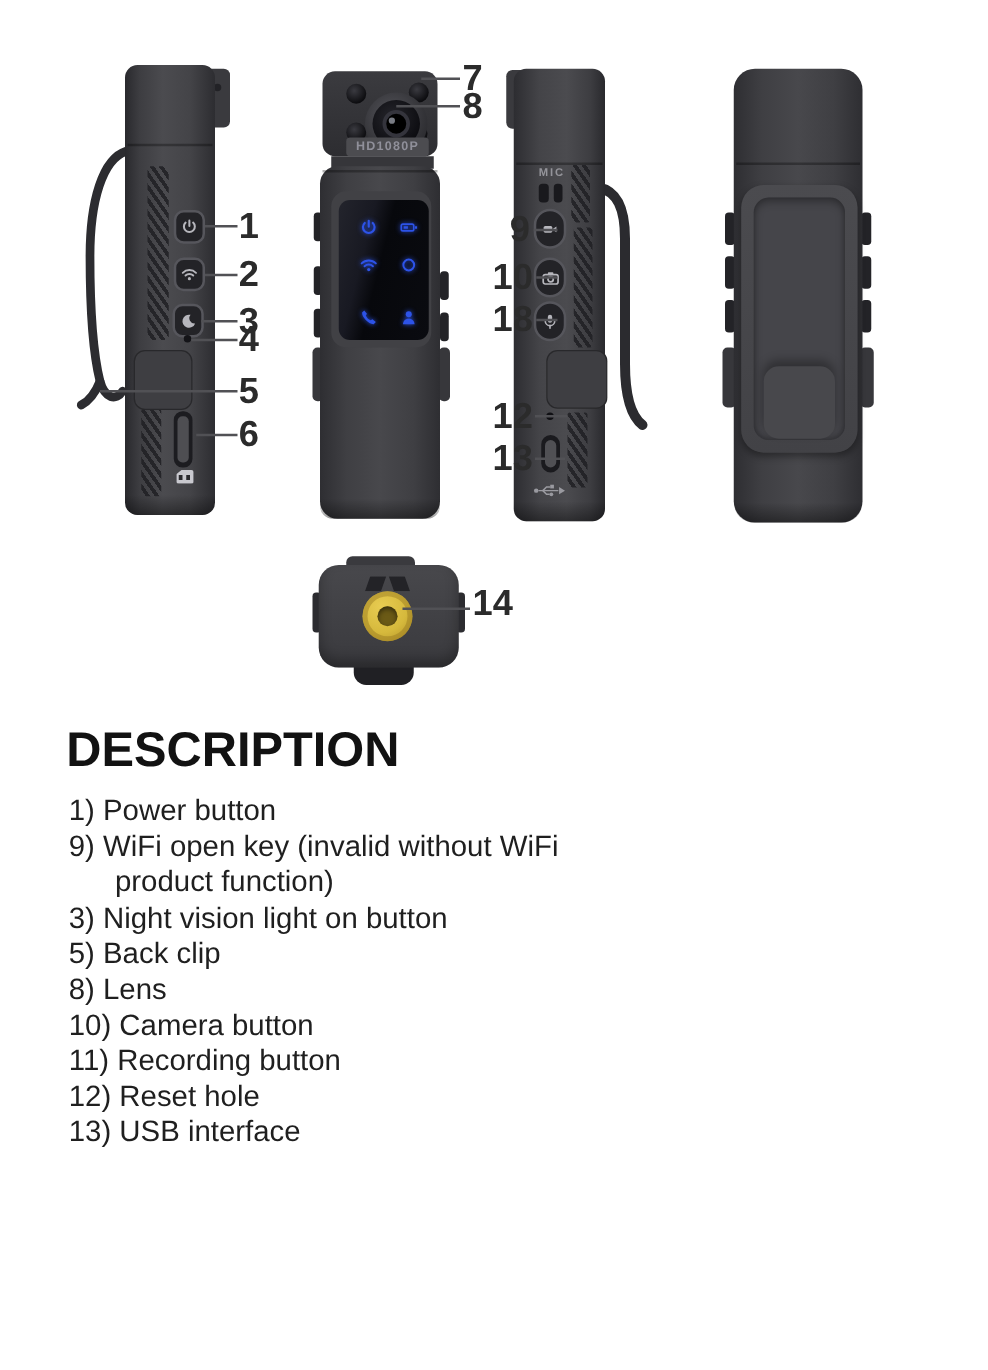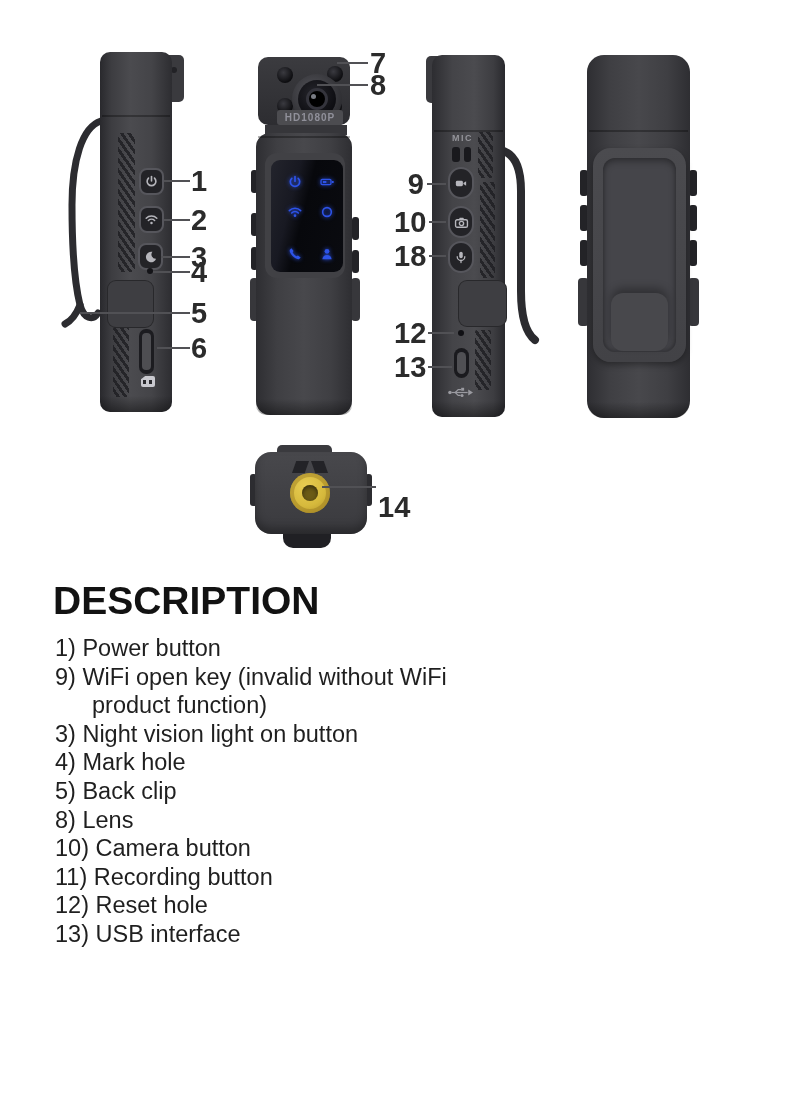--- a/index.html
+++ b/index.html
@@ -126,21 +126,21 @@
       <svg class="screenic" style="left:16px;top:86px" viewBox="0 0 24 24">
         <path d="M6.6 3.5 4 6.1c-.6 5.4 8.5 14.5 13.9 13.9l2.6-2.6-4.1-3.3-2 1.3c-2.7-1.1-4.8-3.2-5.9-5.9l1.3-2z" fill="#2d53e8"></path>
       </svg>
       <svg class="screenic" style="left:48px;top:86px" viewBox="0 0 24 24">
         <circle cx="12" cy="8" r="3.6" fill="#2d53e8"></circle>
         <path d="M5 20c.5-4.5 3.4-6.5 7-6.5s6.5 2 7 6.5z" fill="#2d53e8"></path>
       </svg>
     </div>
   </div>
 
-  <div class="dev" style="left:425px;top:48px;width:115px;height:380px">
+  <div class="dev" style="left:404px;top:48px;width:115px;height:380px">
     <svg class="abs" style="left:70px;top:95px" width="45" height="210" viewBox="0 0 45 210">
       <path d="M5 7 C 20 10, 26 24, 26 48 L 26 148 C 26 175, 31 190, 40 197" fill="none" stroke="#2b2b2f" stroke-width="8" stroke-linecap="round"></path>
     </svg>
     <div class="abs" style="left:1px;top:8px;width:24px;height:47px;background:#3a3a3e;border-radius:5px"></div>
     <div class="abs metalR" style="left:7px;top:7px;width:73px;height:362px;border-radius:10px;z-index:1">
       <div class="seam" style="top:75px"></div>
       <div class="cap"></div>
     </div>
     <div class="abs" style="left:27px;top:85px;width:26px;height:11px;font-size:9px;font-weight:700;letter-spacing:1.5px;color:#94949a;z-index:2">MIC</div>
     <div class="abs" style="left:27px;top:99px;width:8px;height:15px;background:#19191d;border-radius:3px;z-index:2"></div>
@@ -237,29 +237,28 @@
   <div class="num r" style="left:394px;top:169px">9</div>
   <div class="line" style="left:429px;top:221px;width:17px"></div>
   <div class="num r" style="left:394px;top:207px">10</div>
   <div class="line" style="left:429px;top:255px;width:17px"></div>
   <div class="num r" style="left:394px;top:241px">18</div>
   <div class="line" style="left:428px;top:332px;width:26px"></div>
   <div class="num r" style="left:394px;top:318px">12</div>
   <div class="line" style="left:428px;top:366px;width:24px"></div>
   <div class="num r" style="left:394px;top:352px">13</div>
   <div class="line" style="left:322px;top:486px;width:54px"></div>
-  <div class="num" style="left:378px;top:492px">14</div>
+  <div class="num" style="left:378px;top:468px">14</div>
 
   <div id="desc-head">DESCRIPTION</div>
   <div id="desc">
     <div class="dline">1) Power button</div>
     <div class="dline">9) WiFi open key (invalid without WiFi</div>
     <div class="dline cont">product function)</div>
     <div class="dline">3) Night vision light on button</div>
-    <div class="dline">4) Mark hole</div>
     <div class="dline">5) Back clip</div>
     <div class="dline">8) Lens</div>
     <div class="dline">10) Camera button</div>
     <div class="dline">11) Recording button</div>
     <div class="dline">12) Reset hole</div>
     <div class="dline">13) USB interface</div>
   </div>
 
 </div>
 

